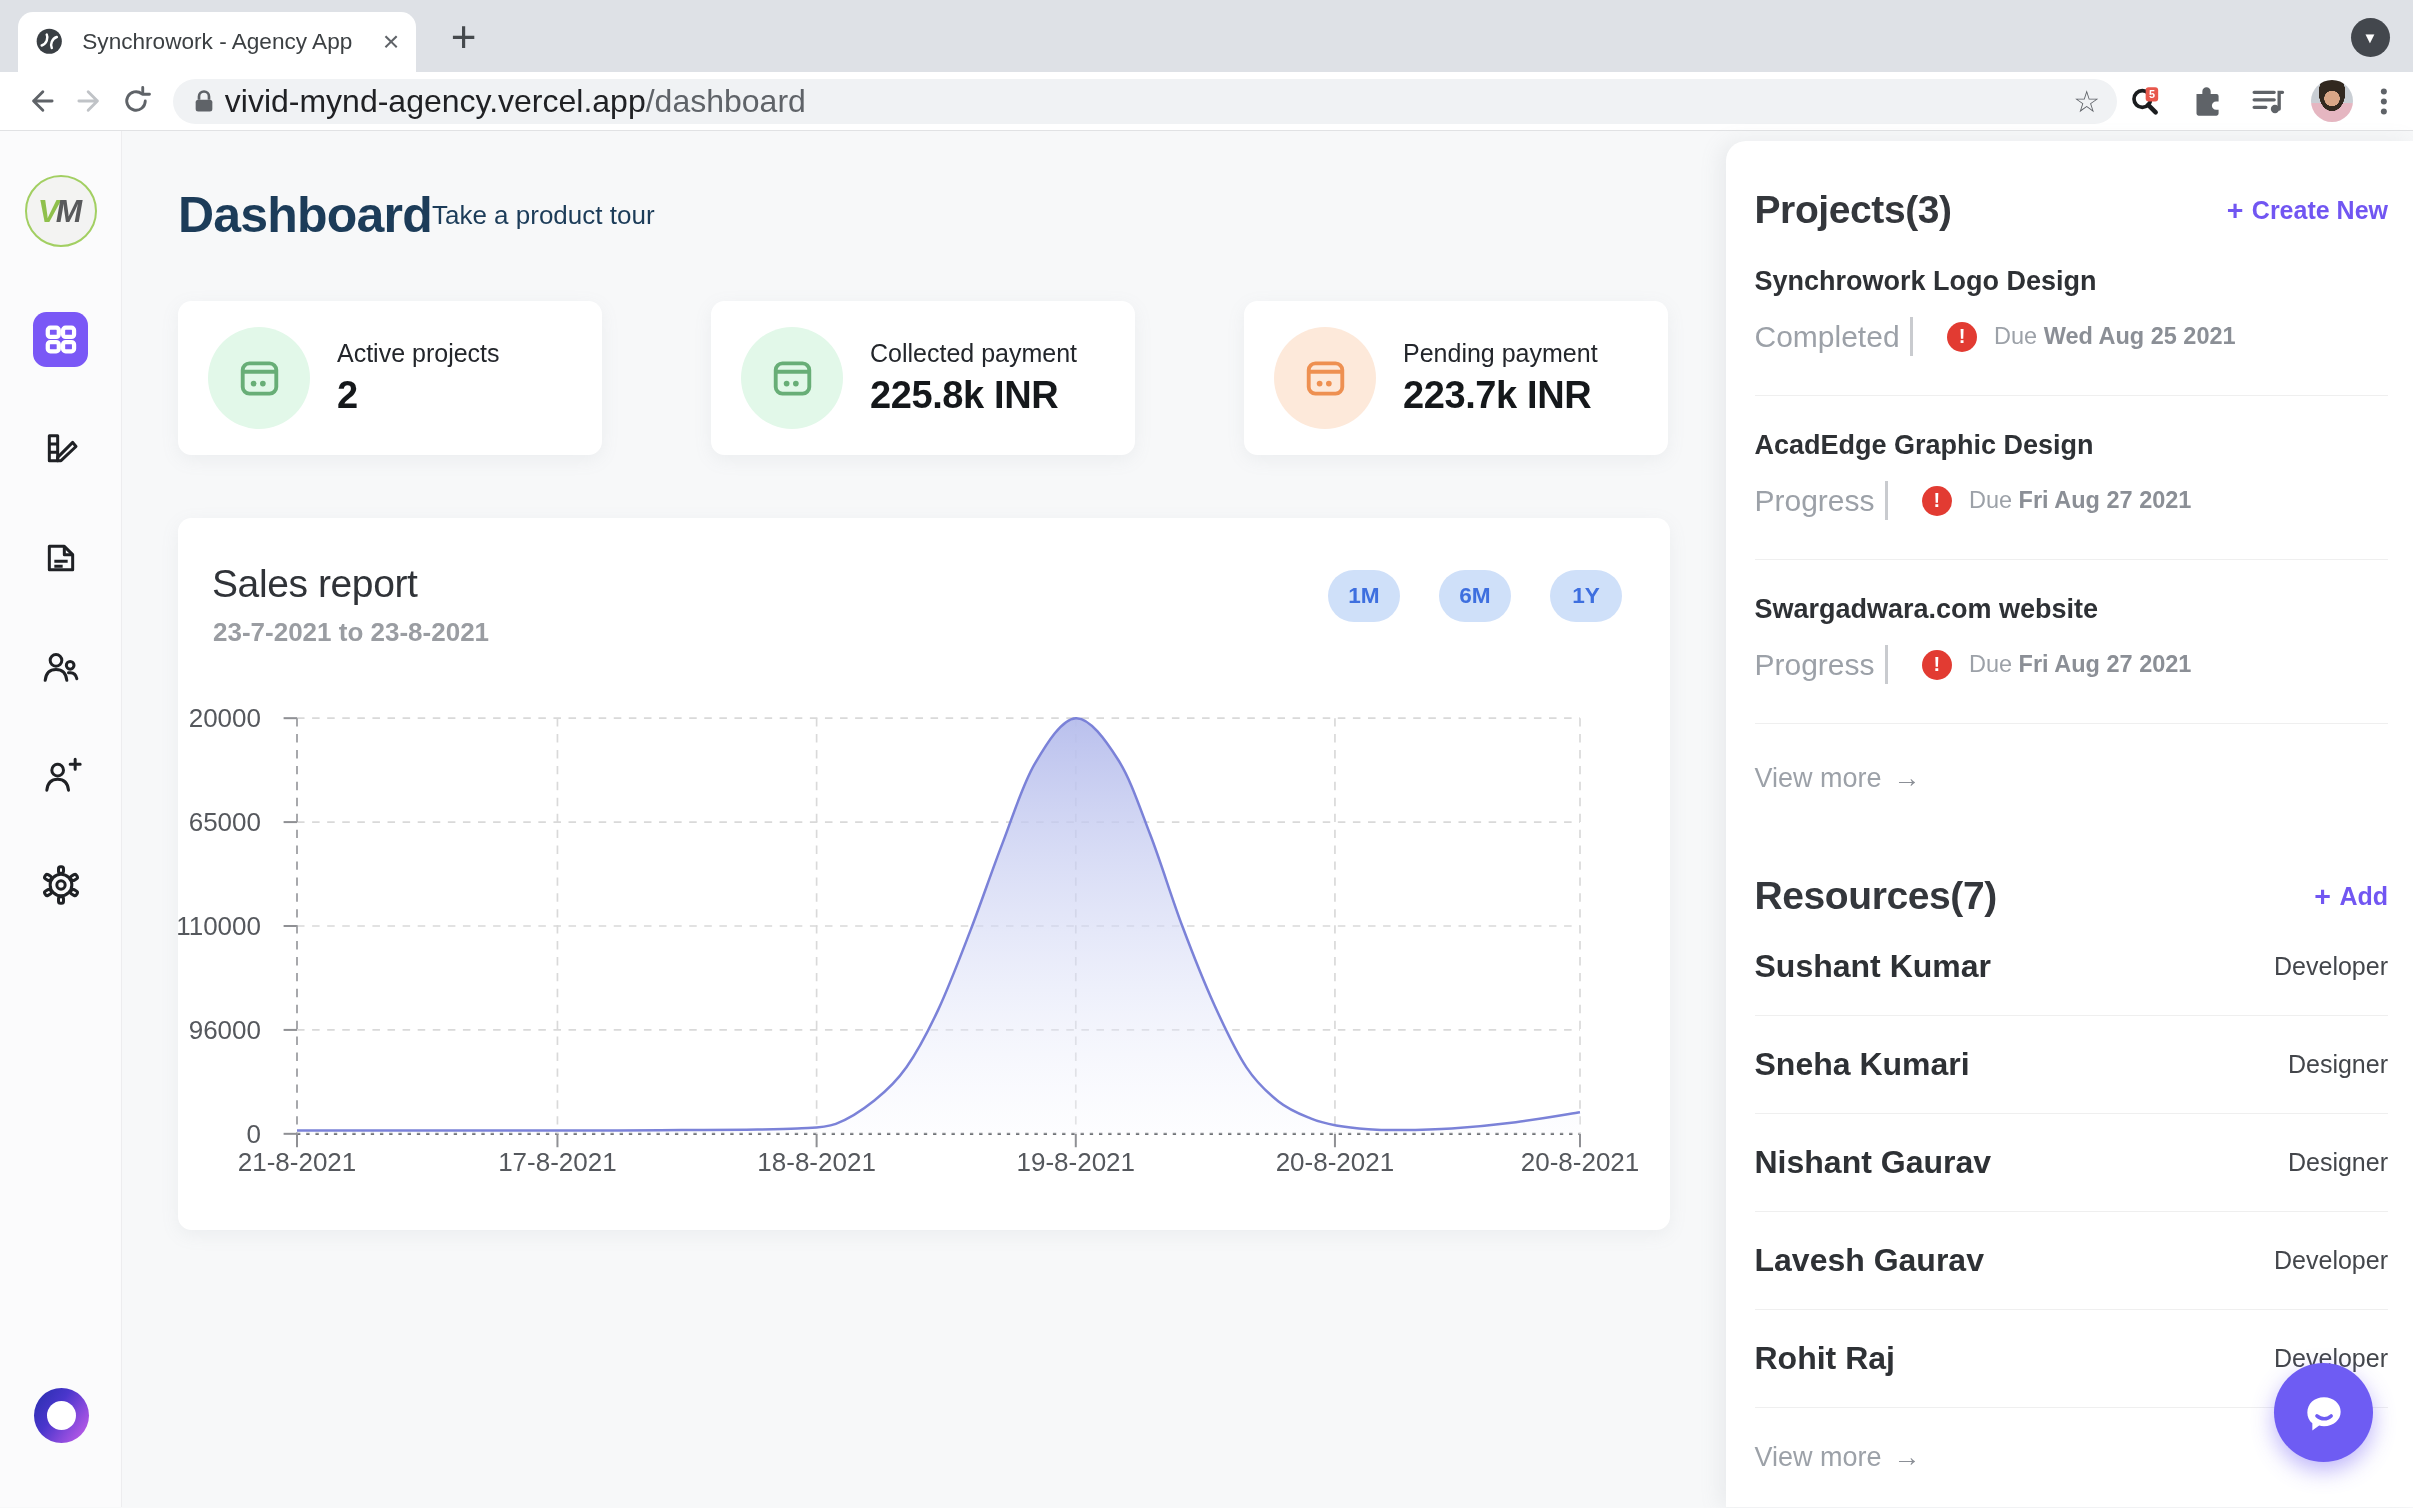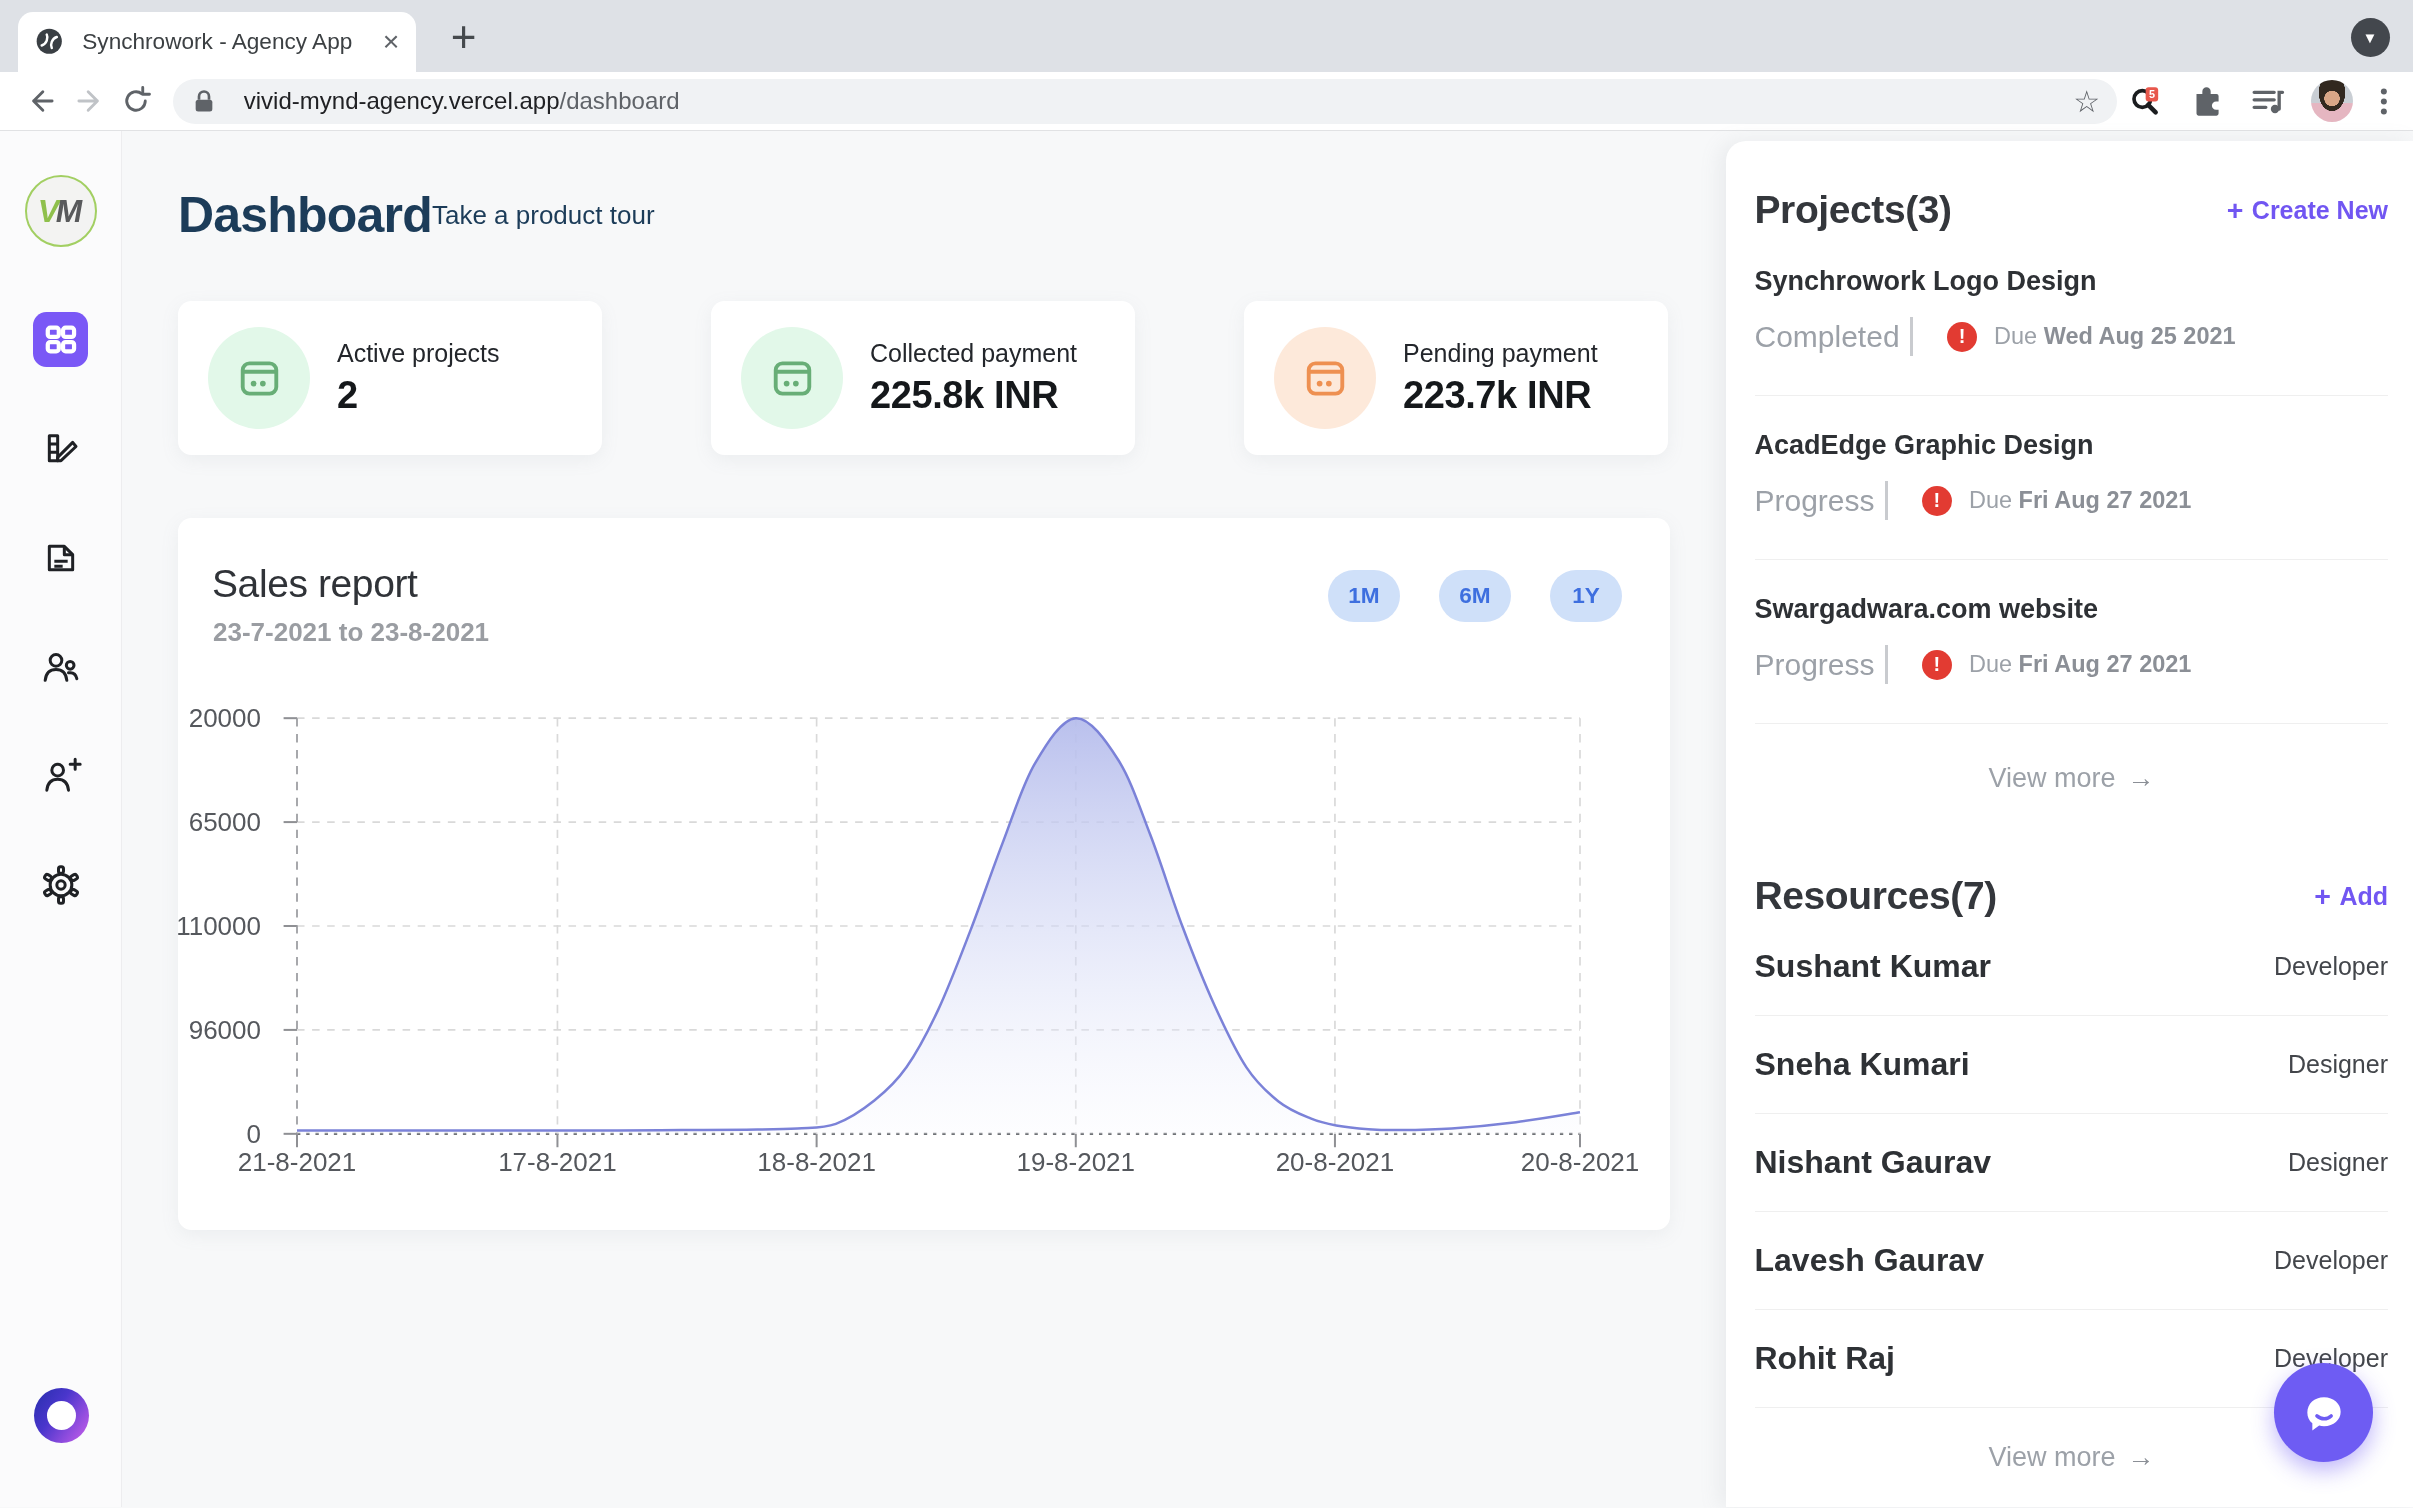--- a/index.html
+++ b/index.html
@@ -14,21 +14,21 @@
   .tab-close { font-size:28.5px; color:#5f6368; cursor:default; }
   .newtab { position:absolute; left:434px; top:10px; width:59px; height:54px;
     font-size:44px; font-weight:300; color:#45494d; display:flex; align-items:center; justify-content:center; }
   .chevron-circle { position:absolute; right:23.5px; top:18.4px; width:39px; height:39px; border-radius:50%;
     background:#43474d; color:#fff; display:flex; align-items:center; justify-content:center; font-size:15px; }
   .toolbar { height:59px; background:#fff; display:flex; align-items:center; padding:0 18.4px;
     border-bottom:1.7px solid #e1e2e4; }
   .navbtn { width:47px; height:47px; display:flex; align-items:center; justify-content:center; }
   .urlbar { flex:1; height:45px; background:#f0f2f4; border-radius:23.5px; margin:0 11.7px 0 13.4px;
     display:flex; align-items:center; padding:0 17px 0 20px; }
-  .url-text { font-size:24px; margin-left:29px; white-space:nowrap; }
+  .url-text { font-size:32px; margin-left:10px; white-space:nowrap; }
   .url-host { color:#202124; } .url-path { color:#5f6368; }
   .star { margin-left:auto; font-size:30px; color:#5f6368; }
   .extrow { display:flex; align-items:center; gap:25px; margin-right:5px; }
   .avatar { width:42px; height:42px; border-radius:50%;
     background:
       radial-gradient(circle at 50% 44%, #d9a687 0 24%, rgba(0,0,0,0) 25%),
       radial-gradient(ellipse at 50% 30%, #32281f 0 44%, rgba(0,0,0,0) 45%),
       linear-gradient(180deg, #c9ced4 0 55%, #e5b6c1 56%);
   }
 
@@ -90,21 +90,21 @@
   .plus-glyph { font-size:28.5px; font-weight:700; }
   .project-item { padding:34px 0 39px; border-bottom:1.7px solid #efefef; }
   .project-item:first-of-type { margin-top:17px; }
   .project-name { font-size:27px; font-weight:700; color:#2e3135; }
   .project-meta { display:flex; align-items:center; margin-top:20px; }
   .p-status { font-size:30px; color:#9ca1a8; min-width:119px; }
   .vbar { width:3.4px; height:39px; background:#c9cbcf; margin:0 34px 0 10px; }
   .alert { width:30px; height:30px; border-radius:50%; background:#e23b32; color:#fff; font-size:20px;
     font-weight:700; display:flex; align-items:center; justify-content:center; margin-right:17px; }
   .due { font-size:23.5px; color:#9ca1a8; } .due b { color:#8b8f96; font-weight:700; }
-  .view-more { margin:39px 0 0; text-align:center; font-size:27px; color:#9ca1a8; }
+  .view-more { margin:39px 0 0; font-size:27px; color:#9ca1a8; }
   .view-more .arrow { color:#8b8f96; font-weight:700; margin-left:11.7px; }
   .resources-head { margin-top:80px; }
   .resource-row { display:flex; justify-content:space-between; align-items:center; padding:30px 0;
     border-bottom:1.7px solid #efefef; }
   .resource-row:first-of-type { margin-top:22px; }
   .res-name { font-size:32px; font-weight:700; color:#2e3135; }
   .res-role { font-size:25px; color:#43464b; }
   .view-more.second { margin-top:34px; }
   .chat-fab { position:absolute; right:40px; bottom:45px; width:99px; height:99px; border-radius:50%;
     background:#6e5cf3; display:flex; align-items:center; justify-content:center;

